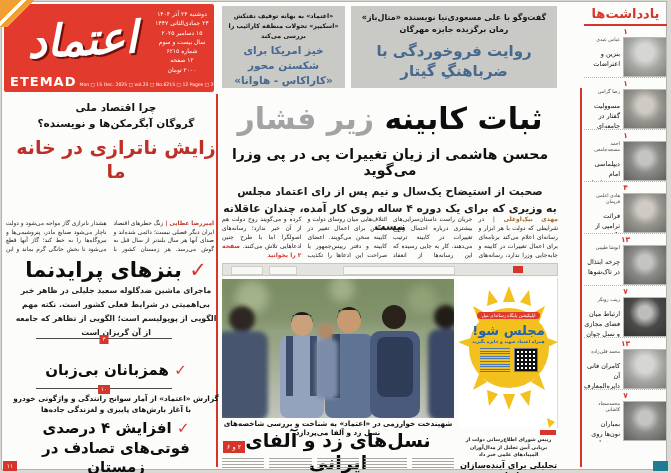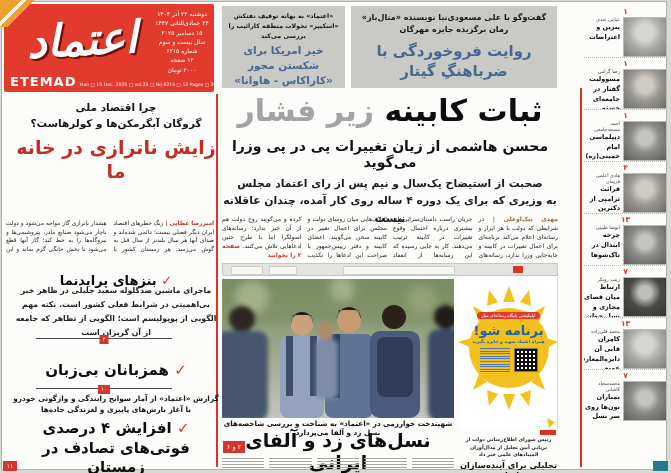--- a/index.html
+++ b/index.html
@@ -27,21 +27,21 @@
   .graybox{background:#c9c9c6;box-sizing:border-box;text-align:center;}
   .boxR{left:351px;top:6px;width:206px;height:82px;padding:6px 7px;}
   .boxL{left:222px;top:6px;width:123px;height:82px;padding:5px 4px;}
   .kickR{font-size:8px;font-weight:bold;line-height:1.55;color:#151515;}
   .headR{margin-top:4px;font-size:15px;font-weight:bold;color:#47688f;line-height:1.35;}
   .kickL{font-size:6.3px;font-weight:bold;line-height:1.55;color:#151515;}
   .headL{margin-top:3px;font-size:10.5px;font-weight:bold;color:#47688f;line-height:1.4;}
 
   
   .mainwrap{left:222px;top:94px;width:336px;text-align:center;}
-  .h1{font-size:30px;font-weight:bold;line-height:1.15;white-space:nowrap;color:#0e0e0e;}
+  .h1{font-size:30px;font-weight:bold;line-height:1.15;white-space:nowrap;color:#0e0e0e;margin-top:8px;}
   .hgray{color:#a3a3a3;}
   .deck1{font-size:14px;font-weight:bold;margin-top:9px;color:#111;}
   .deck2{font-size:10.8px;font-weight:bold;margin-top:5px;line-height:1.65;color:#1c1c1c;}
   .lead{left:222px;top:214px;width:336px;height:47px;columns:4;column-gap:6px;
         font-size:6px;line-height:1.5;text-align:justify;color:#222;overflow:hidden;}
   .byline{color:#a1672a;font-weight:bold;}
   .pref{color:#d6352c;font-weight:bold;}
 
   
   .strip{left:222px;top:263px;width:336px;height:13px;background:#e3e3e0;border:1px solid #c7c7c2;box-sizing:border-box;}
@@ -77,21 +77,21 @@
   .tkick{padding-top:6px;font-size:5px;font-weight:bold;text-align:center;line-height:1.5;color:#222;}
   .thead{font-size:8.3px;font-weight:bold;text-align:center;margin-top:1px;color:#0d0d0d;}
 
   
   .leftcol{left:6px;width:208px;text-align:center;margin-left:6px;}
   .s1kick{top:100px;font-size:10.5px;font-weight:bold;line-height:1.5;color:#141414;}
   .s1head{top:136px;font-size:19px;font-weight:bold;line-height:1.25;color:#bf2f27;}
   .s1body{top:219px;height:41px;columns:2;column-gap:7px;font-size:5.8px;line-height:1.5;
           text-align:justify;color:#222;overflow:hidden;}
   .check{color:#d6352c;font-weight:bold;}
-  .s2head{top:273px;font-size:13px;font-weight:bold;color:#0d0d0d;}
+  .s2head{top:258px;font-size:21px;font-weight:bold;color:#0d0d0d;}
   .s2deck{top:284px;font-size:7.8px;font-weight:bold;line-height:1.8;color:#222;}
   .pagebar{position:absolute;left:36px;width:136px;border-top:1px solid #4a4a4a;}
   .pagebar span{position:absolute;top:-4.5px;left:50%;transform:translateX(-50%);
                 background:#d6352c;color:#fff;font-size:5.5px;line-height:9px;padding:0 3px;}
   .s3kick{top:346px;font-size:7.3px;font-weight:bold;line-height:1.5;color:#141414;}
   .s3head{top:361px;font-size:15px;font-weight:bold;color:#0d0d0d;}
   .s4kick{top:394px;font-size:7.3px;font-weight:bold;line-height:1.5;color:#141414;}
   .s4head{top:419px;font-size:15px;font-weight:bold;line-height:1.3;color:#0d0d0d;}
   .pgsq{background:#d6352c;color:#fff;font-size:6px;text-align:center;}
 
@@ -101,21 +101,21 @@
   .note-item{height:52px;overflow:hidden;border-bottom:1px dotted #b7b7b1;padding-top:2px;box-sizing:border-box;}
   .n-num{color:#d6352c;font-weight:bold;font-size:7.5px;text-align:center;line-height:1.1;}
   .n-row{display:flex;gap:3px;margin-top:1px;}
   .portrait{width:44px;height:40px;flex:none;border:1px solid #b9b9b4;box-sizing:border-box;}
   .pv1{background:radial-gradient(circle at 50% 38%,#d6d6d4 0 26%,#a7a7a4 55%,#7d7d7a);}
   .pv2{background:radial-gradient(circle at 50% 40%,#cfcac4 0 24%,#989690 52%,#6e6c68);}
   .pv3{background:radial-gradient(circle at 50% 42%,#c4c4c2 0 22%,#8b8b88 48%,#5d5d5b);}
   .pv4{background:radial-gradient(circle at 50% 38%,#bdbdbb 0 20%,#4a4a48 50%,#333331);}
   .n-text{flex:1;min-width:0;}
   .n-author{font-size:4.8px;color:#444;line-height:1.2;}
-  .n-title{font-size:6.5px;font-weight:bold;line-height:1.5;margin-top:0;color:#0d0d0d;}
+  .n-title{font-size:6.5px;font-weight:normal;line-height:1.5;margin-top:7px;color:#0d0d0d;}
 
   .teal{left:653px;top:461px;width:15px;height:10px;background:#1e7d93;}
 </style>
 </head>
 <body>
 
 <div id="canvas">
   <div class="page"></div>
 
   <div class="abs masthead">
@@ -244,59 +244,60 @@
           <path d="M30 12 l9 12 -11 4 z"></path>
           <path d="M70 12 l-9 12 11 4 z"></path>
           <path d="M30 128 l9 -12 -11 -4 z"></path>
           <path d="M70 128 l-9 -12 11 -4 z"></path>
         </g>
         <path d="M88 140 l8 4 -6 6 z"></path>
       </g>
     </svg>
     <div class="suncontent">
       <span class="pill">اپلیکیشن پایگاه رسانه‌ای میل</span>
-      <div class="sun-title">برنامه شو!</div>
+      <div class="sun-title">مجلس شو!</div>
       <div class="sun-sub">همراه اعتماد شوید و جایزه بگیرید</div>
       <div class="qrrow">
         <div class="qr"></div>
         <div class="bluetxt bstripes"></div>
       </div>
     </div>
   </div>
 
   <div class="abs tribute">
     <div class="ttag"></div>
     <div class="tkick">رییس شورای اطلاع‌رسانی دولت از برپایی آیین تجلیل از مدال‌آوران المپیادهای علمی خبر داد</div>
     <div class="thead">تجلیلی برای آینده‌سازان ایران</div>
 
   </div>
 
   <div class="abs leftcol s1kick">
     <div>چرا اقتصاد ملی</div>
-    <div>گروگان آبگرمکن‌ها و کولرهاست؟</div>
+    <div>گروگان آبگرمکن‌ها و نویسنده؟</div>
   </div>
   <div class="abs leftcol s1head">زایش ناترازی در خانه ما</div>
   <p class="abs leftcol s1body" style="margin:0;"><span class="byline" style="color:#c0392b;">امیررضا عطایی | </span><span>زنگ خطرهای اقتصاد ایران دیگر فصلی نیست؛ دائمی شده‌اند و صدای آنها هر سال بلندتر از سال قبل به گوش می‌رسد. هر زمستان کشور با هشدار ناترازی گاز مواجه می‌شود و دولت ناچار می‌شود صنایع مادر، پتروشیمی‌ها و نیروگاه‌ها را به خط کند؛ گاز آنها قطع می‌شود تا بخش خانگی گرم بماند و این قطع گاز صنایع به معنای توقف تولید است. </span></p>
 
   <div class="abs leftcol s2head"><span class="check">✓</span> <span>بنزهای پرایدنما</span></div>
   <div class="abs leftcol s2deck">ماجرای ماشین ضدگلوله سعید جلیلی در ظاهر خبر بی‌اهمیتی در شرایط فعلی کشور است. نکته مهم الگویی از پوپولیسم است؛ الگویی از تظاهر که جامعه از آن گریزان است</div>
   <div class="abs pagebar" style="top:338px;">
       <span>۳</span>
     </div>
 
   <div class="abs leftcol s3head"><span class="check">✓</span> <span>همزبانان بی‌زبان</span></div>
   <div class="abs pagebar" style="top:388px;">
       <span>۱۰</span>
     </div>
 
   <div class="abs leftcol s4kick">گزارش «اعتماد» از آمار سوانح رانندگی و واژگونی خودرو با آغاز بارش‌های پاییزی و لغزندگی جاده‌ها</div>
   <div class="abs leftcol s4head"><span class="check">✓</span> <span>افزایش ۴ درصدی فوتی‌های تصادف در زمستان</span></div>
   <div class="abs pgsq" style="left:3px;top:461px;width:14px;height:10px;line-height:10px;">۱۱</div>
 
   <div class="abs notes">
+    <div class="notes-title">یادداشت‌ها</div>
 
     <div class="note-item">
       <div class="n-num">۱</div>
       <div class="n-row">
           <div class="portrait pv1"></div>
         <div class="n-text">
             <div class="n-author">عباس عبدی</div>
         <div class="n-title">بنزین و اعتراضات</div>
           </div>
         </div>

